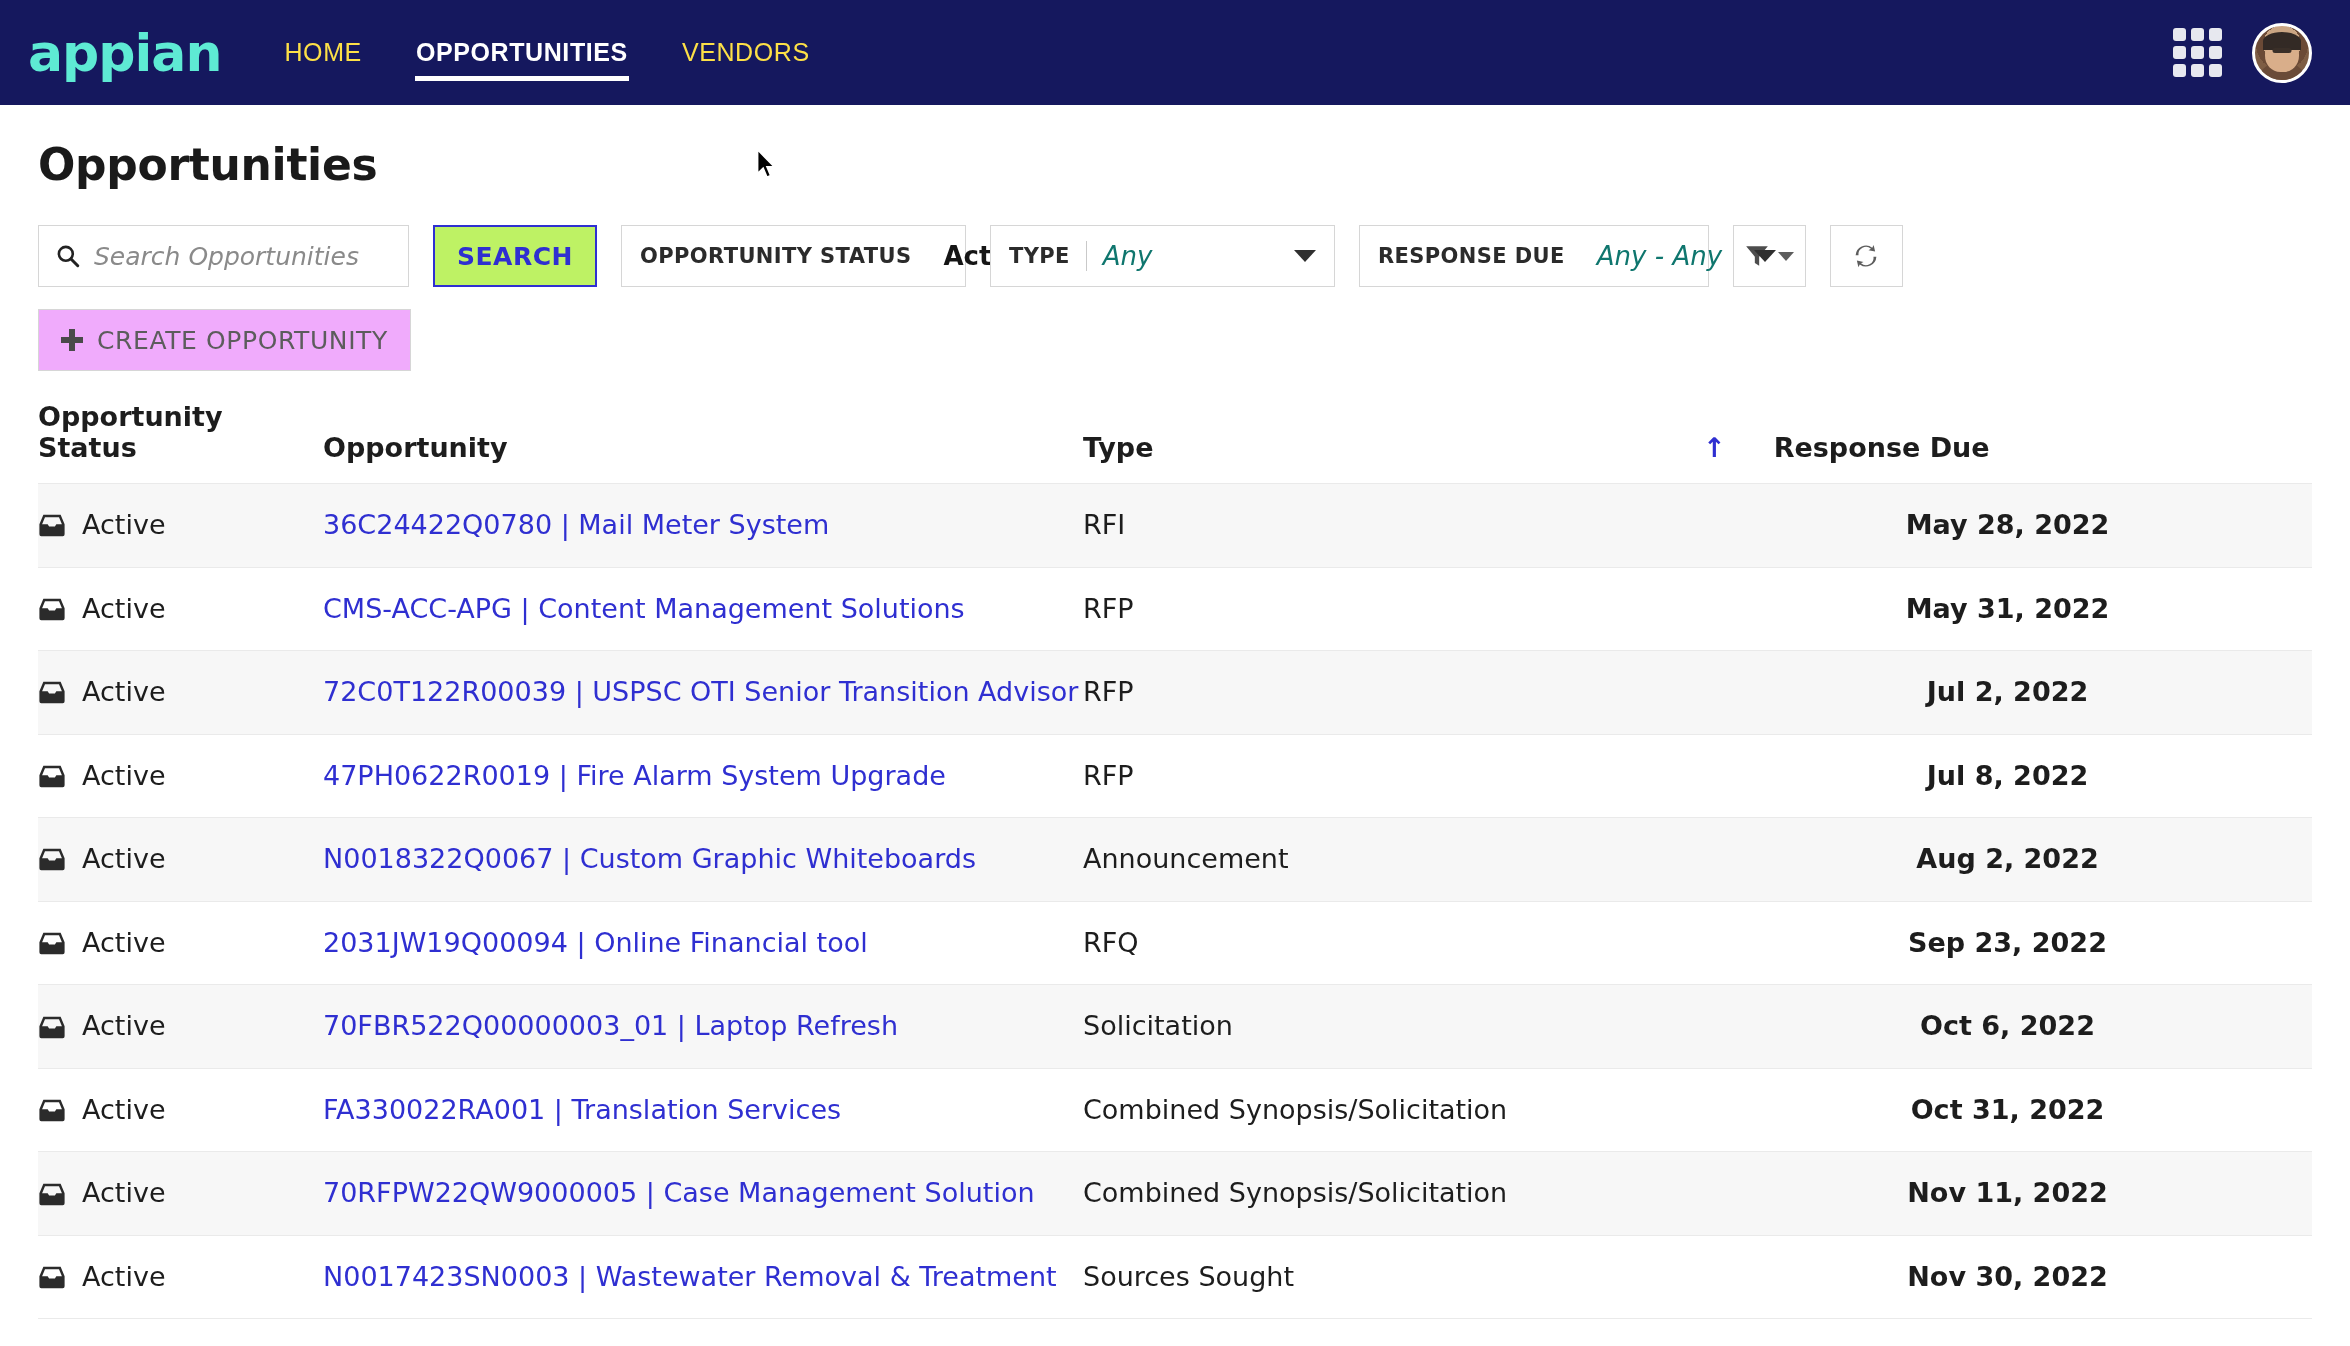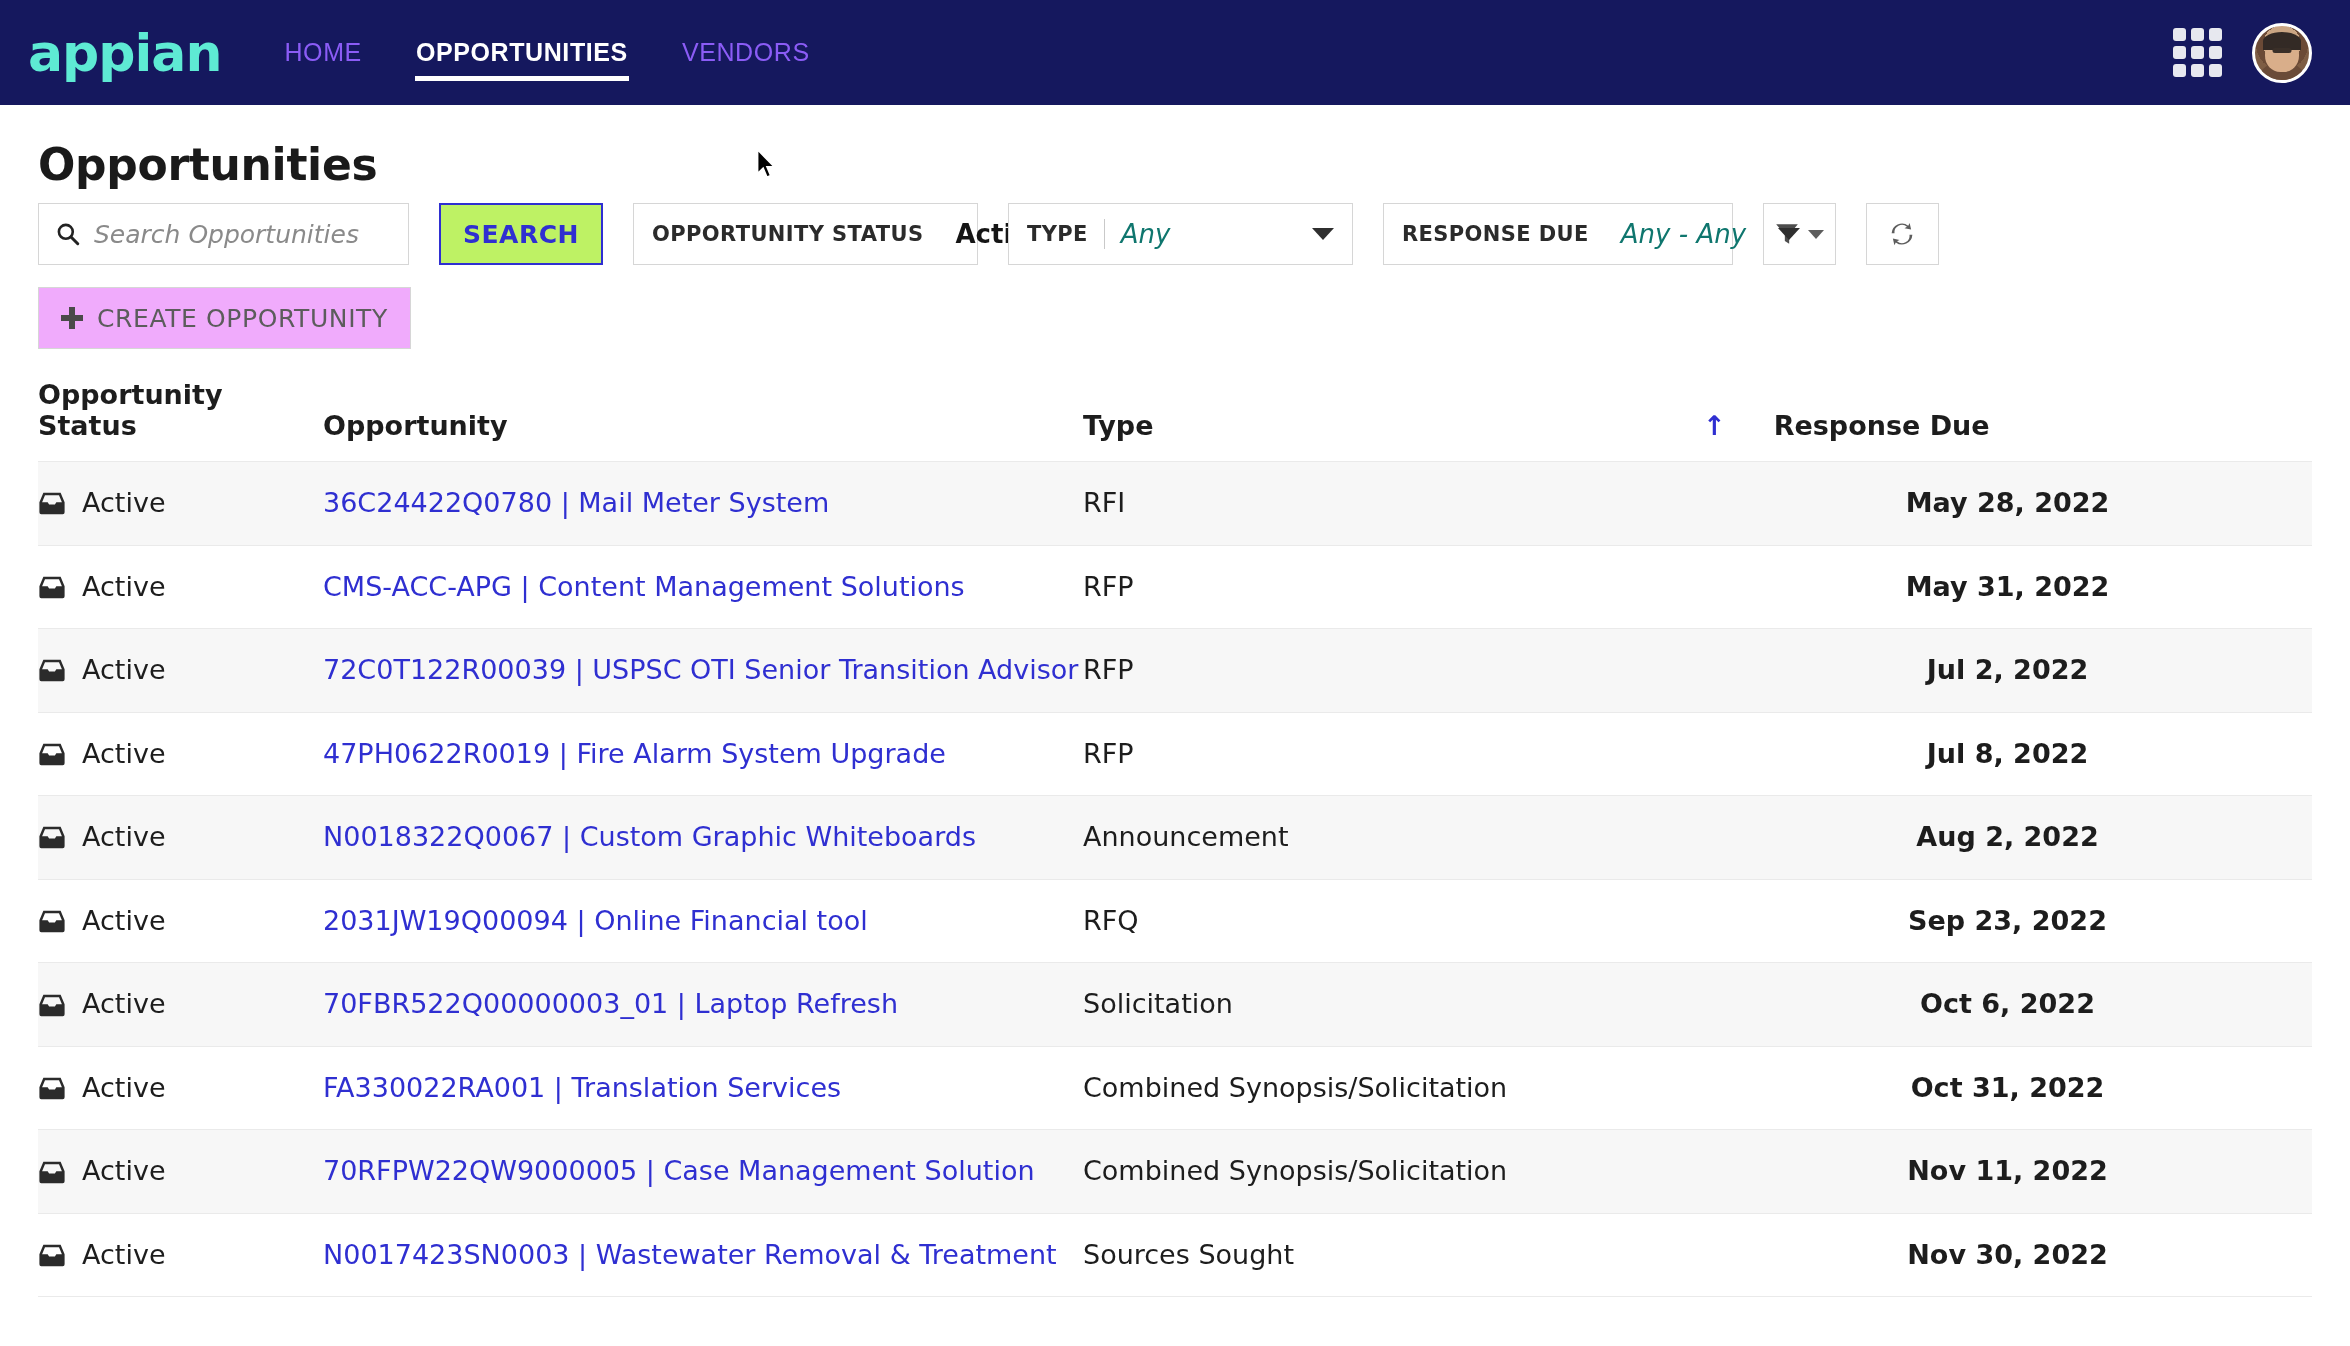--- a/index.html
+++ b/index.html
@@ -32,21 +32,21 @@
     font-family: "DejaVu Sans", sans-serif;
     user-select: none;
   }
   .navlinks {
     display: flex;
     align-items: center;
     height: 100%;
     gap: 0px;
   }
   .navlink {
-    color: #8b5cf6;
+    color: #fde047;
     font-size: 25px;
     letter-spacing: 0.6px;
     padding: 0 27px;
     height: 100%;
     display: flex;
     align-items: center;
     position: relative;
     cursor: pointer;
     white-space: nowrap;
   }
@@ -132,22 +132,22 @@
     color: #1a1a1a;
     margin: 34px 0 0 0;
     letter-spacing: -0.3px;
     font-family: "DejaVu Sans", sans-serif;
   }
 
   
   .filterbar {
     display: flex;
     align-items: stretch;
-    gap: 30px;
-    margin-top: 13px;
+    gap: 24px;
+    margin-top: 35px;
     height: 62px;
   }
   .ctl {
     border: 1px solid #d6d6d6;
     background: #ffffff;
     display: flex;
     align-items: center;
     height: 62px;
   }
   .search-box {

